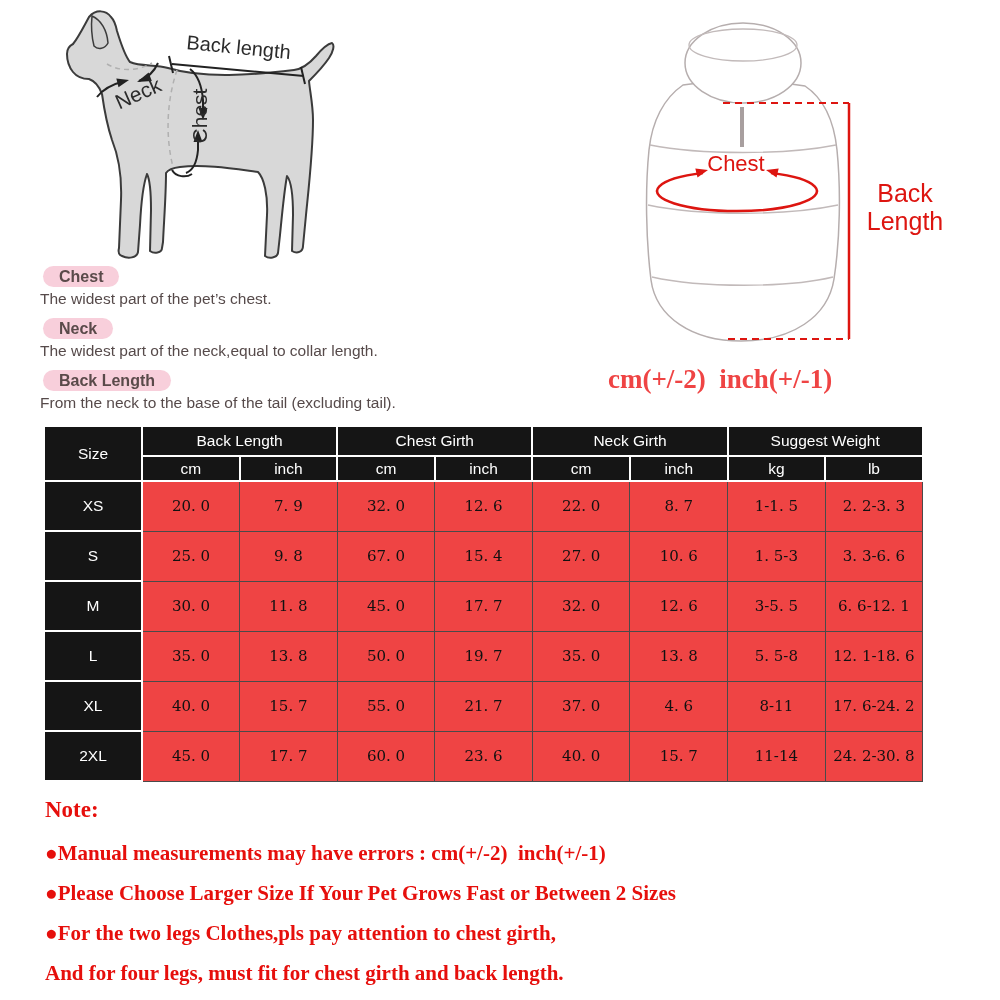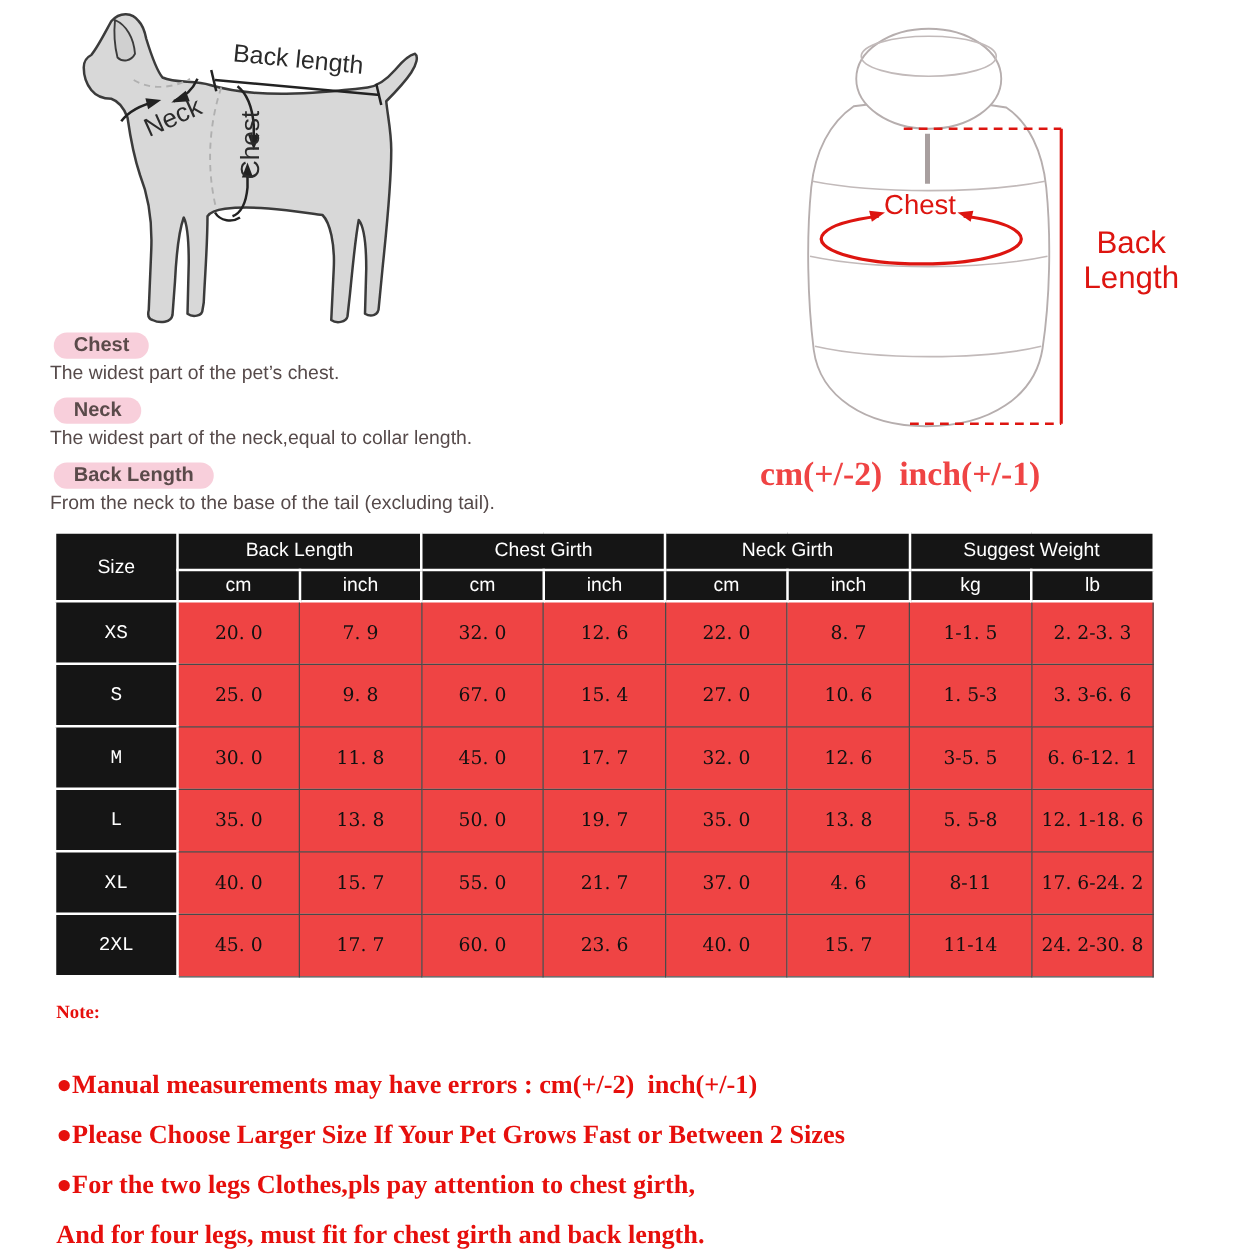--- a/index.html
+++ b/index.html
@@ -41,32 +41,32 @@
   th, td { text-align: center; vertical-align: middle; }
   th {
     background: #151515; color: #ffffff;
     border: 2px solid #ffffff;
     font-weight: normal; font-size: 15.5px;
   }
   tr.group-row th { height: 30px; }
   tr.unit-row  th { height: 25px; }
   td.size-cell {
     background: #151515; color: #ffffff;
-    border: 2px solid #ffffff; font-size: 15.5px; font-family: Liberation Mono, monospace;
+    border: 2px solid #ffffff; font-size: 15.5px;
   }
   td.data-cell {
     background: #ef4444; color: #111111;
     border: 1px solid #4a4a4a;
     font-family: "DejaVu Serif", serif; font-size: 15px;
     height: 50px; white-space: pre;
   }
 
   
   #notes { left: 45px; top: 797px; color: #e60f0c; font-family: "Liberation Serif", serif; font-weight: bold; }
-  #notes .note-title { font-size: 15px; line-height: 26px; margin-bottom: 32px; }
+  #notes .note-title { font-size: 23px; line-height: 26px; margin-bottom: 18px; }
   #notes .note-item  { font-size: 21px; line-height: 24px; margin-bottom: 16px; white-space: pre; }
 </style>
 </head>
 <body>
 
 <svg id="dog-svg" class="abs" width="350" height="270" viewBox="0 0 350 270">
 
   <path d="M 89,17 C 96,9 106,10 111,17 C 114,20 116,26 117,31 C 121,44 125,56 130,62
            C 141,67 155,64 168,68 C 205,79 252,75 294,70 C 302,69 309,64 316,56
            C 321,50 327,44 332,43 C 335,45 333,52 329,58 C 323,67 316,74 309,81

